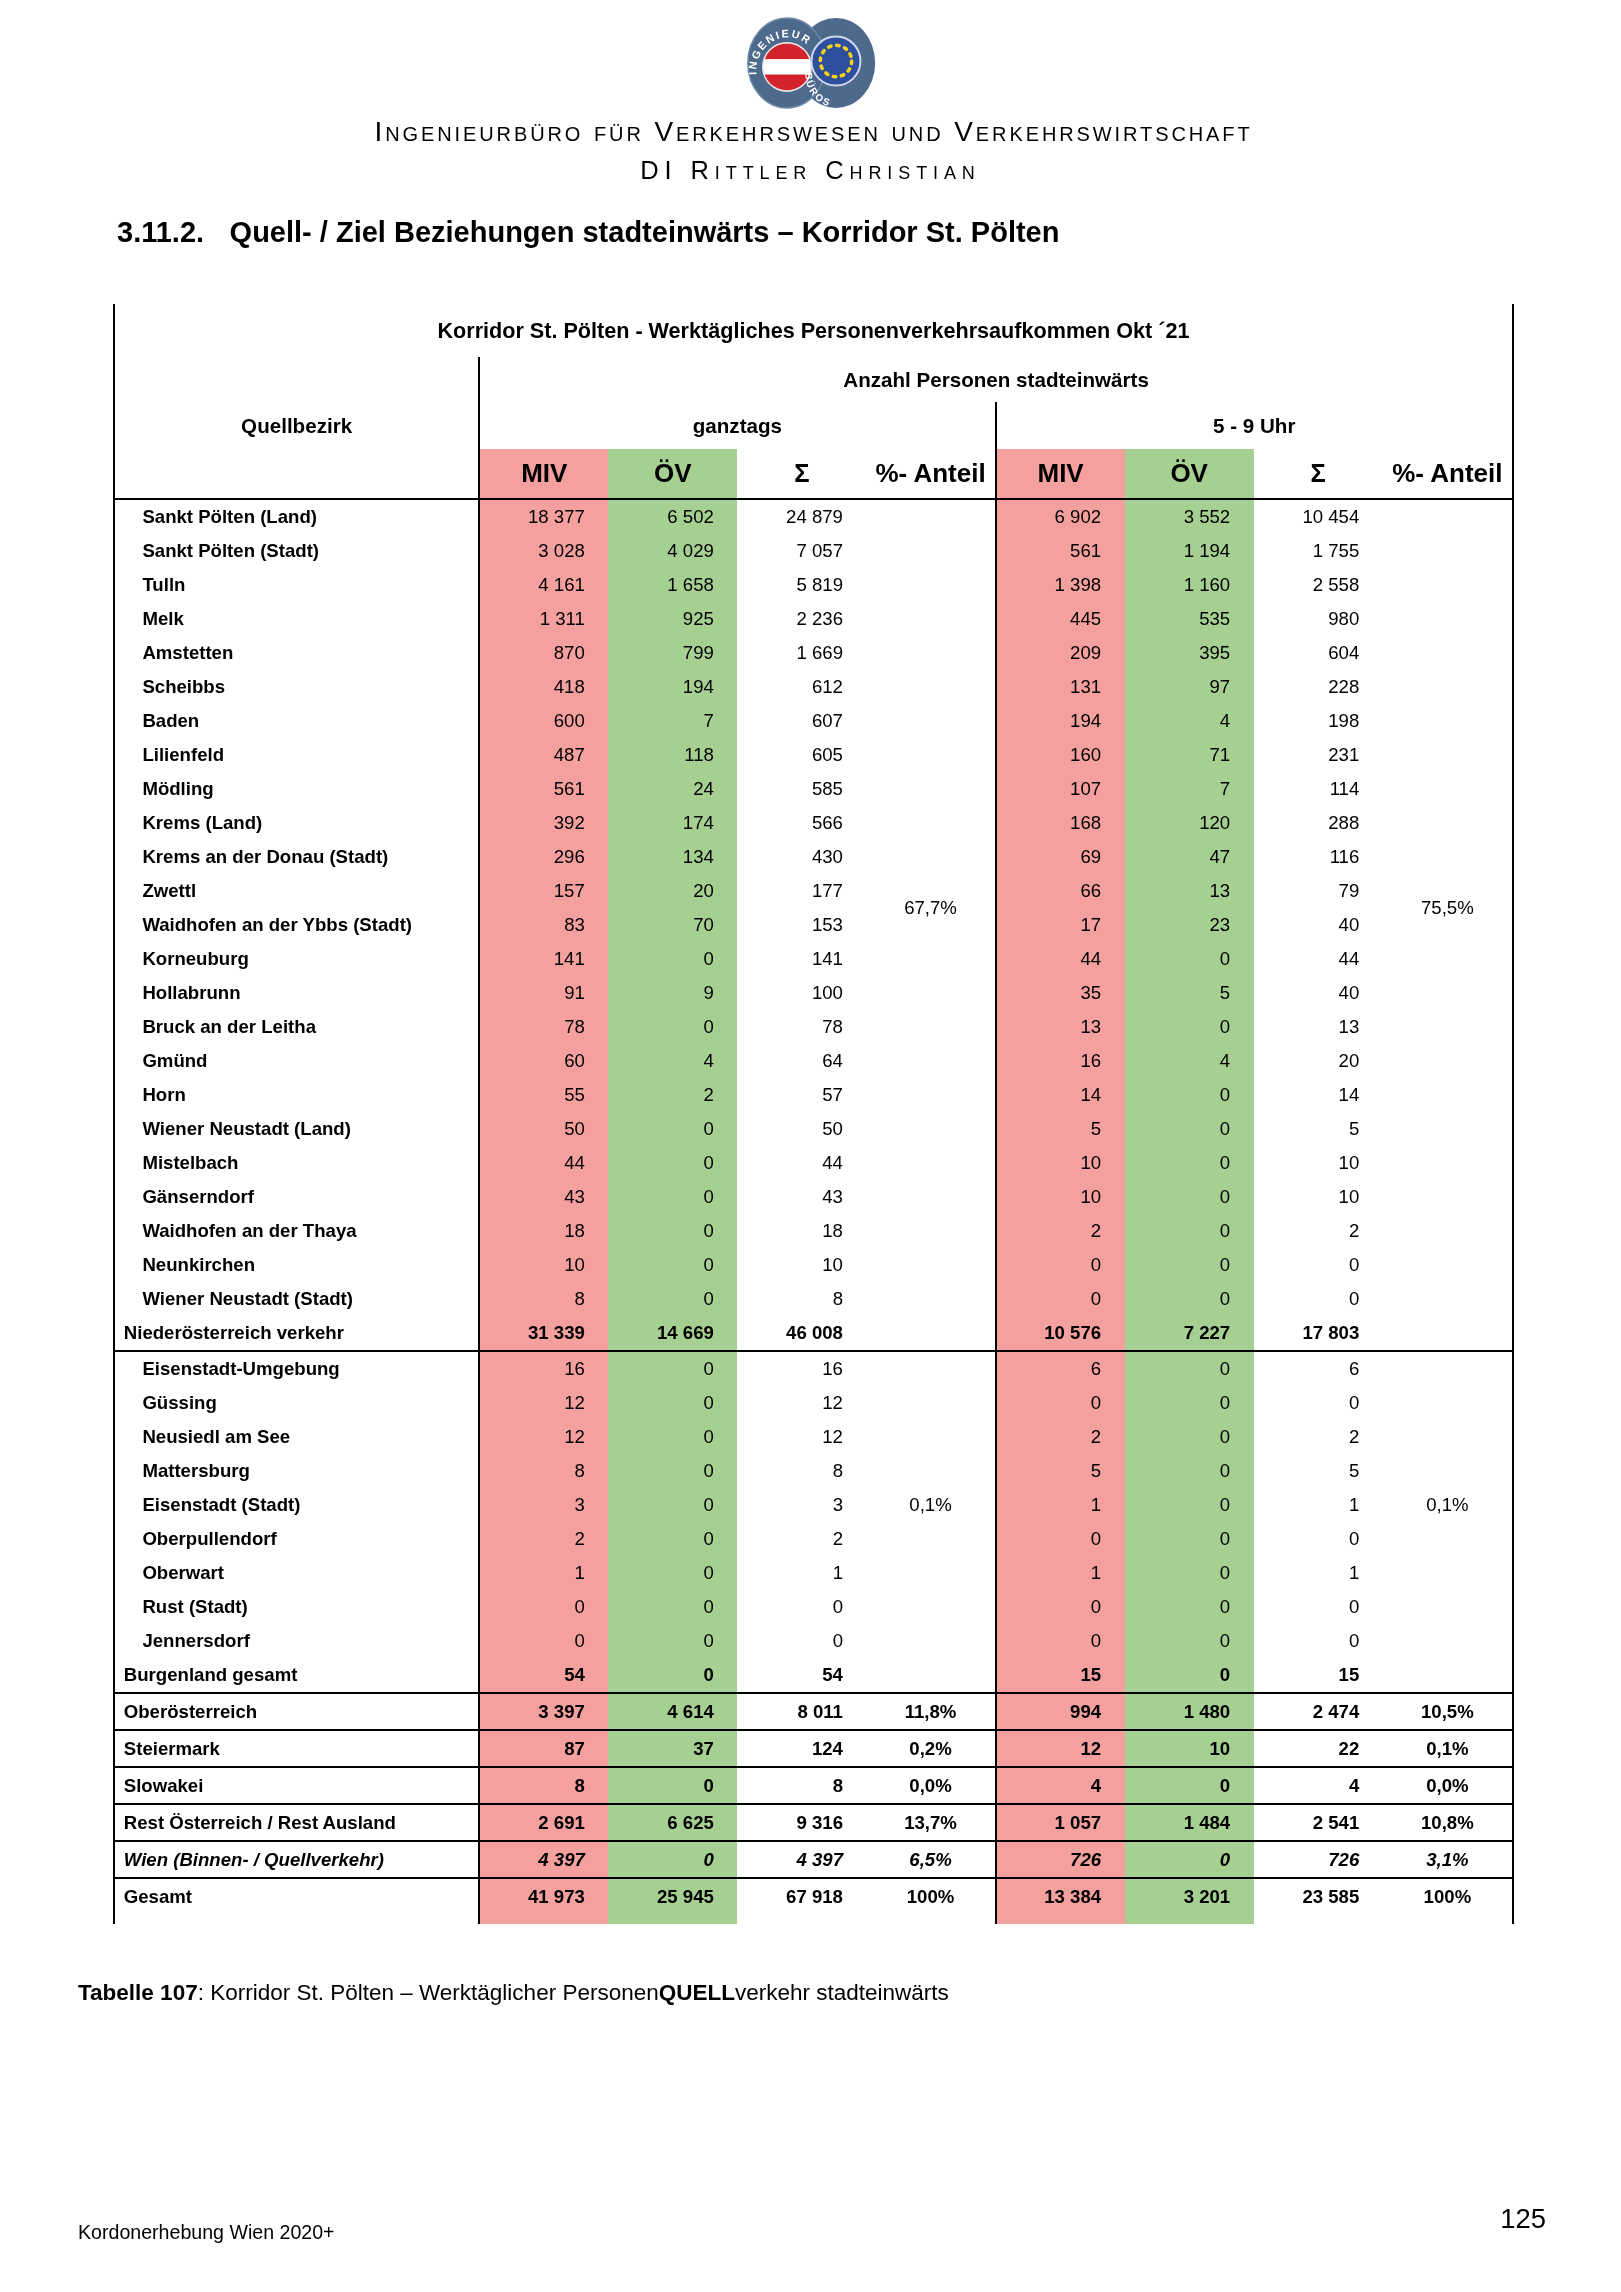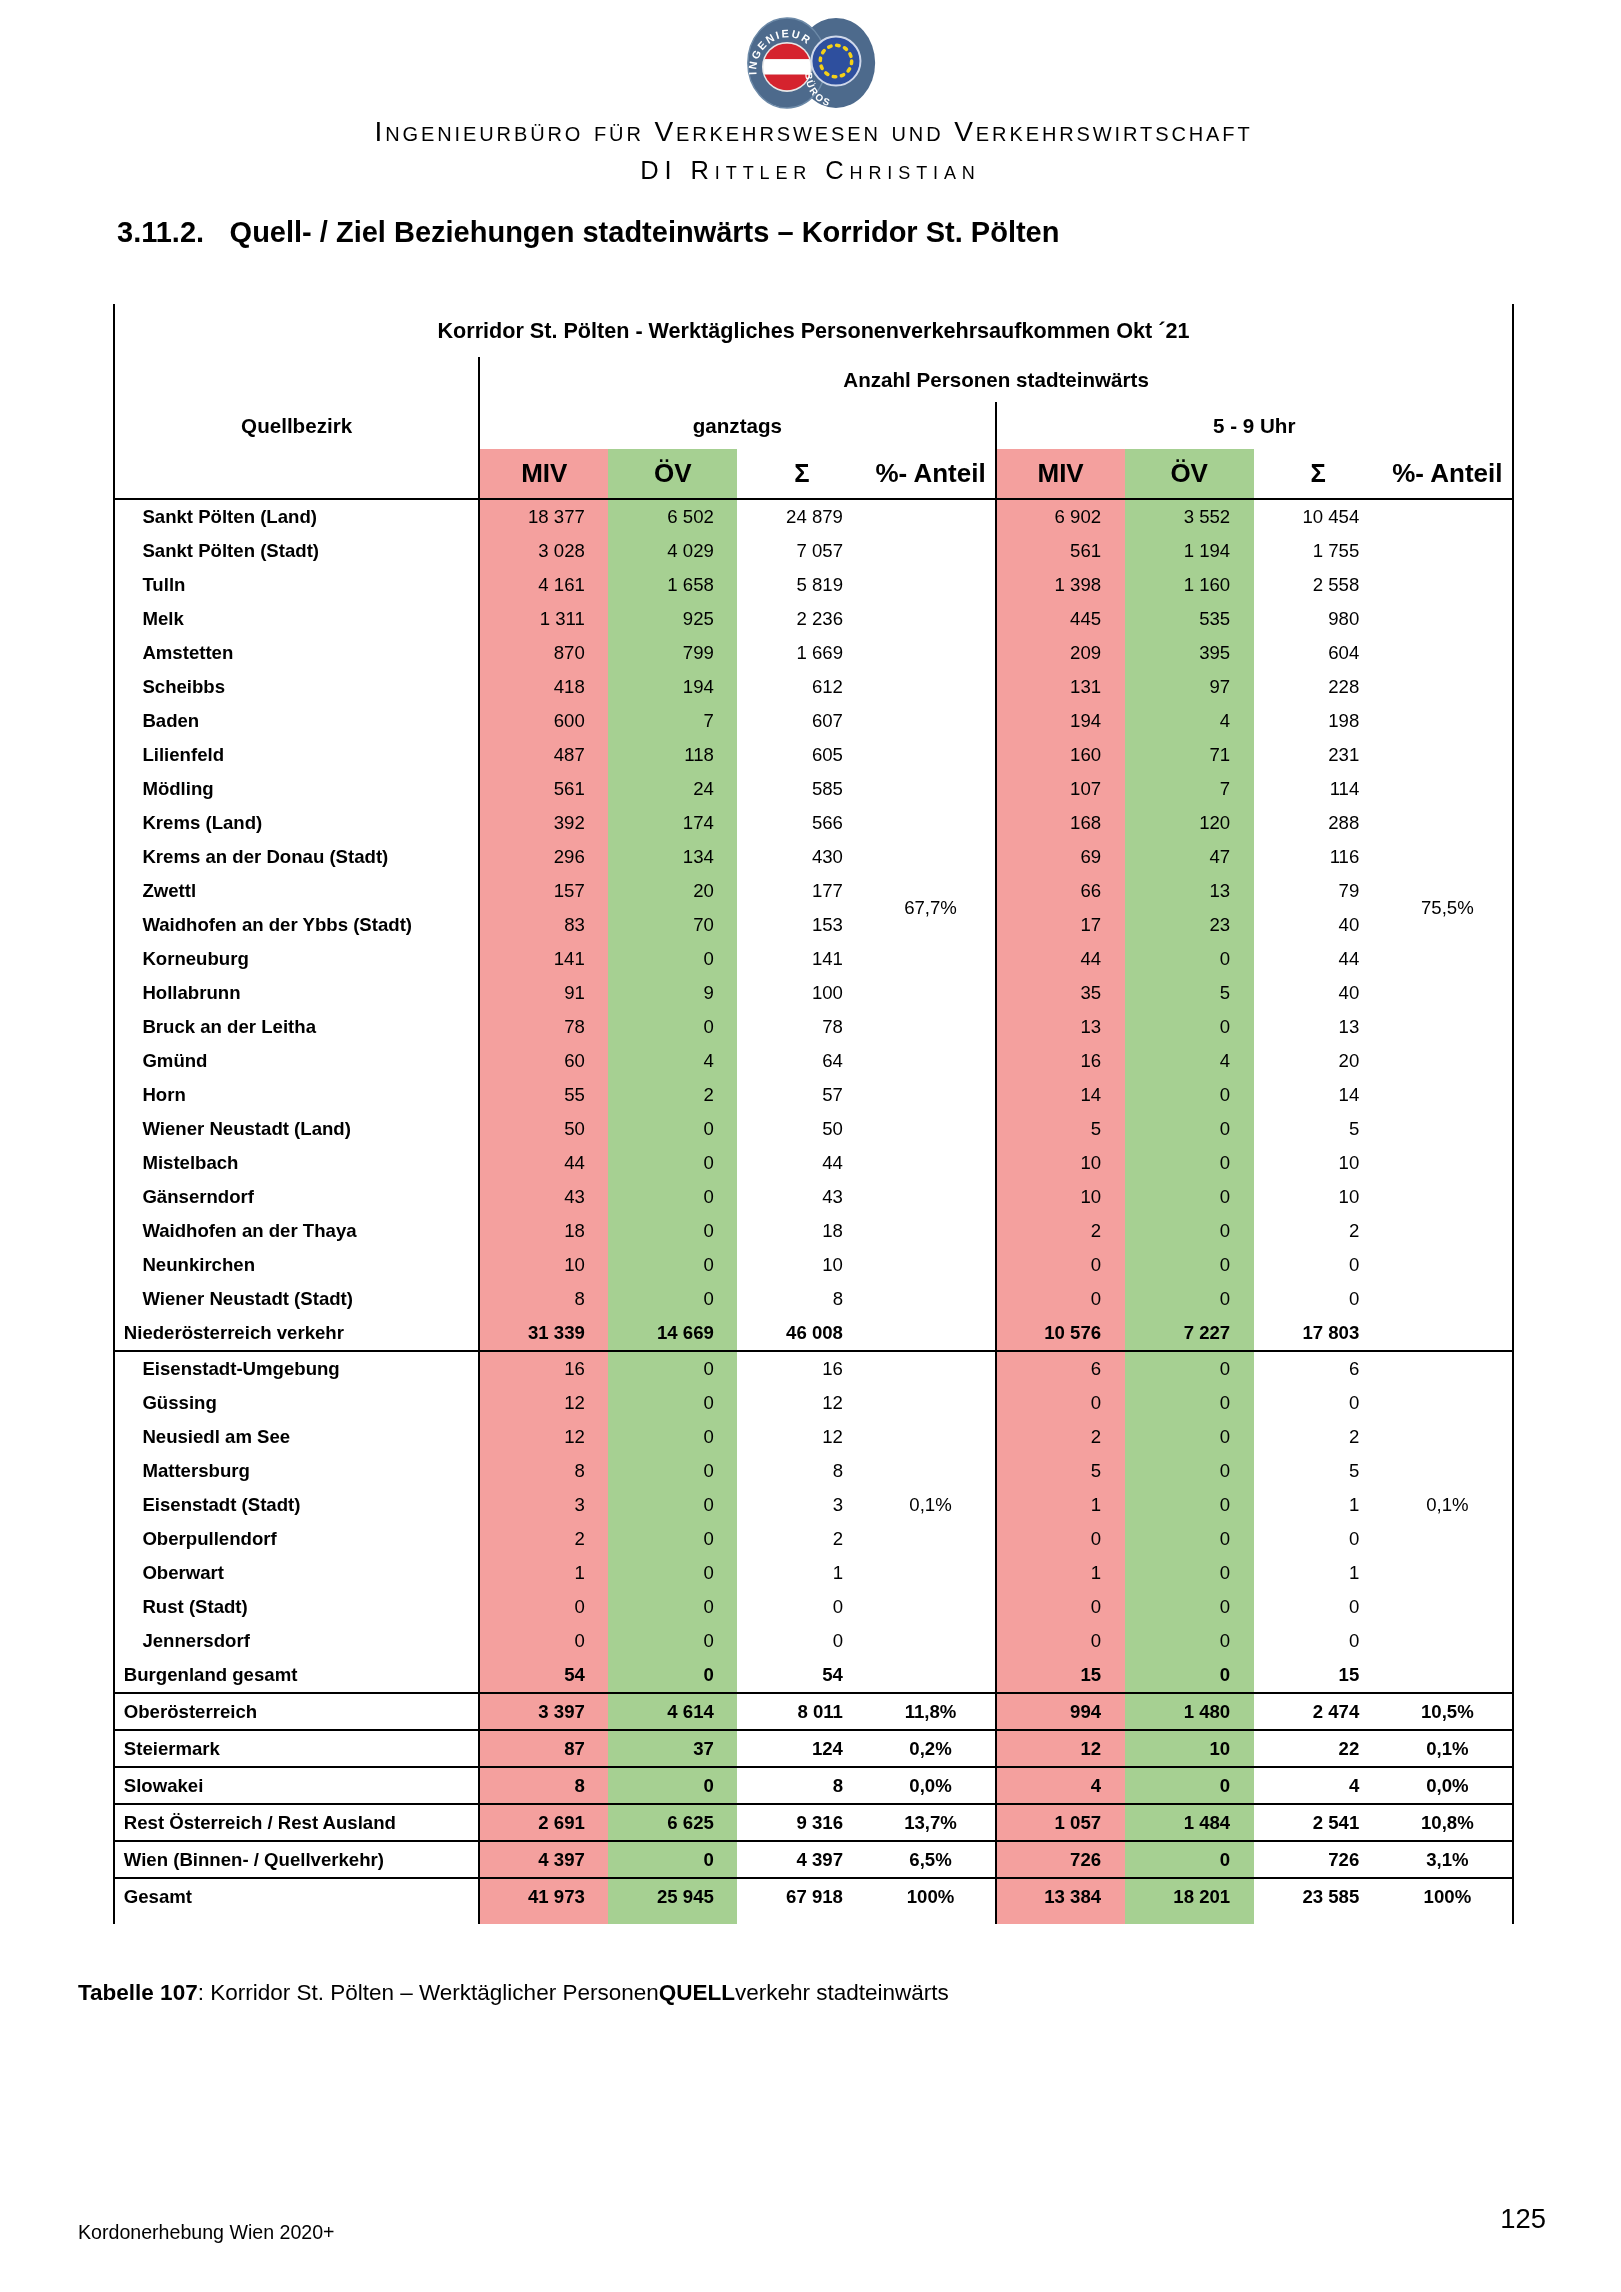--- a/index.html
+++ b/index.html
@@ -27,21 +27,21 @@
   .miv{background:var(--miv);}
   .oev{background:var(--oev);}
   td{font-size:18.6px;height:34px;vertical-align:middle;}
   td.num{text-align:right;padding-right:23.5px;}
   td.name{font-weight:bold;text-align:left;padding-left:27.4px;white-space:nowrap;}
   td.pct{text-align:center;font-weight:normal;}
   tr.total td{font-weight:bold;border-bottom:2.9px solid #000;}
   tr.total td.name{padding-left:8.8px;}
   tr.brow td{font-weight:bold;border-bottom:2px solid #000;height:35px;}
   tr.brow td.name{padding-left:8.8px;}
-  tr.it td{margin-left:32px;}
+  tr.it td{font-style:italic;margin-left:32px;}
   tr.last td{border-bottom:none;}
   tr.spacer td{height:9.8px;}
   .caption{position:absolute;top:1980px;left:78px;font-size:22.5px;white-space:nowrap;}
   .caption b{font-weight:bold;}
   .footer-left{position:absolute;top:2221px;left:78px;font-size:19.6px;}
   .page-number{position:absolute;top:2203px;right:75px;font-size:27.4px;}
 </style>
 </head>
 <body style="--miv: #F4A09E; --oev: #A6D092;">
 
@@ -498,21 +498,21 @@
           <td class="num">726</td>
           <td class="pct">3,1%</td>
         </tr>
         <tr class="brow last">
           <td class="name">Gesamt</td>
           <td class="num miv gl">41 973</td>
           <td class="num oev">25 945</td>
           <td class="num">67 918</td>
           <td class="pct">100%</td>
           <td class="num miv gl">13 384</td>
-          <td class="num oev">18 201</td>
+          <td class="num oev">3 201</td>
           <td class="num">23 585</td>
           <td class="pct">100%</td>
         </tr>
         <tr class="spacer">
           <td></td>
           <td class="miv gl"></td>
           <td class="oev"></td>
           <td></td>
           <td></td>
           <td class="miv gl"></td>

